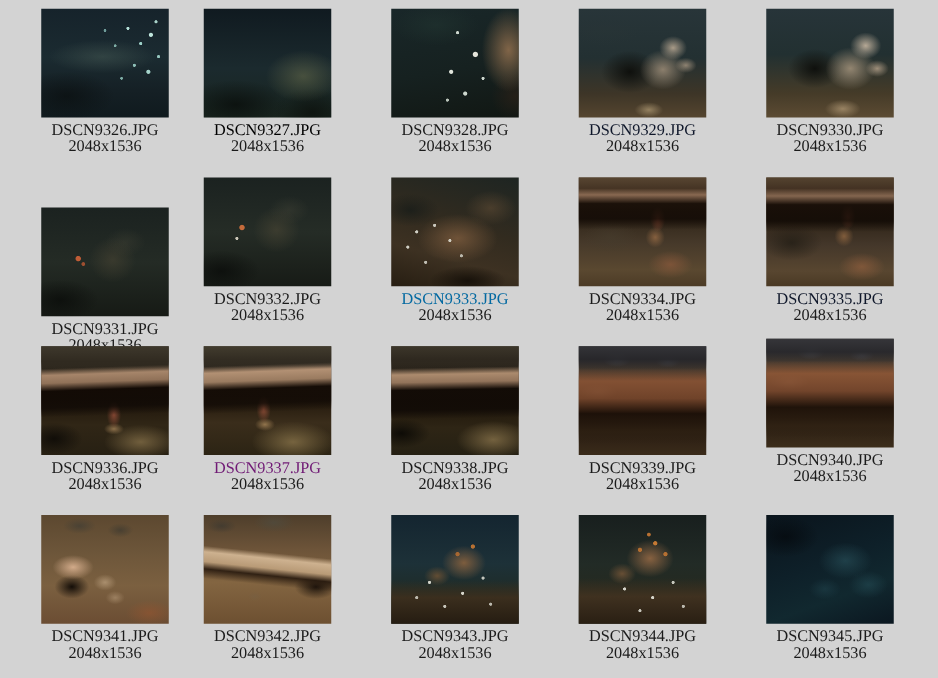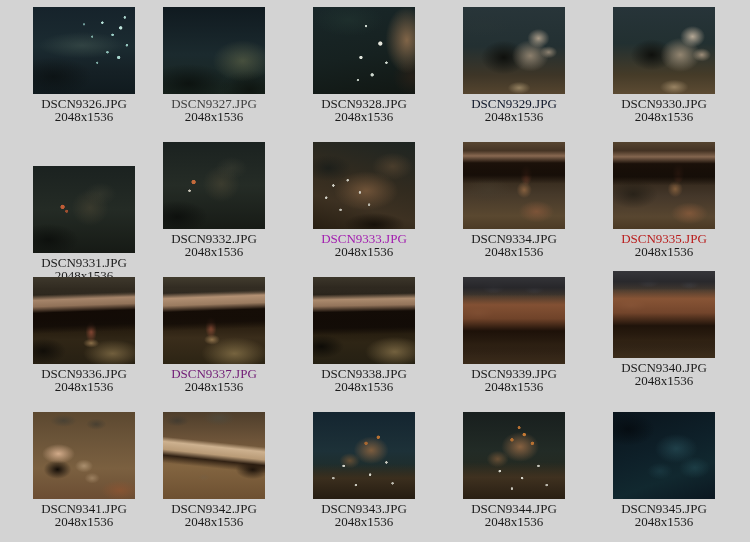--- a/index.html
+++ b/index.html
@@ -20,21 +20,21 @@
 <body style="background: rgb(211, 211, 211);">
 
 <div class="grid">
     <div class="cell" style="left: 33px; top: 7px;">
     <div class="thumb" style="background: radial-gradient(1.5px at 68% 18%, rgba(190, 235, 225, 0.95) 0px, rgba(190, 235, 225, 0.95) 1px, transparent 1.5px), radial-gradient(1.5px at 78% 32%, rgba(170, 225, 215, 0.9) 0px, rgba(170, 225, 215, 0.9) 1px, transparent 1.5px), radial-gradient(2px at 86% 24%, rgba(200, 240, 230, 0.95) 0px, rgba(200, 240, 230, 0.95) 1.3px, transparent 2px), radial-gradient(1.5px at 92% 44%, rgba(170, 225, 215, 0.85) 0px, rgba(170, 225, 215, 0.85) 1px, transparent 1.5px), radial-gradient(1.5px at 73% 52%, rgba(160, 215, 205, 0.85) 0px, rgba(160, 215, 205, 0.85) 1px, transparent 1.5px), radial-gradient(2px at 84% 58%, rgba(180, 230, 220, 0.9) 0px, rgba(180, 230, 220, 0.9) 1.3px, transparent 2px), radial-gradient(1.3px at 58% 34%, rgba(150, 205, 195, 0.8) 0px, rgba(150, 205, 195, 0.8) 0.9px, transparent 1.3px), radial-gradient(1.3px at 63% 64%, rgba(150, 205, 195, 0.8) 0px, rgba(150, 205, 195, 0.8) 0.9px, transparent 1.3px), radial-gradient(1.5px at 90% 12%, rgba(185, 230, 220, 0.9) 0px, rgba(185, 230, 220, 0.9) 1px, transparent 1.5px), radial-gradient(1.3px at 50% 20%, rgba(140, 195, 190, 0.75) 0px, rgba(140, 195, 190, 0.75) 0.9px, transparent 1.3px), radial-gradient(60% 22% at 48% 44%, rgba(85, 105, 95, 0.38), transparent 70%), radial-gradient(50% 30% at 20% 80%, rgba(8, 12, 12, 0.6), transparent 75%), linear-gradient(rgb(22, 35, 43) 0%, rgb(27, 43, 49) 45%, rgb(21, 32, 37) 75%, rgb(16, 26, 30) 100%);"></div>
     <div class="fname" style="color: rgb(27, 27, 27);">DSCN9326.JPG</div>
     <div class="fdim" style="color: rgb(27, 27, 27);">2048x1536</div>
   </div>
     <div class="cell" style="left: 163px; top: 7px;">
     <div class="thumb" style="background: radial-gradient(42% 34% at 78% 62%, rgba(115, 118, 80, 0.5), transparent 70%), radial-gradient(55% 30% at 25% 88%, rgba(8, 12, 10, 0.75), transparent 75%), radial-gradient(40% 30% at 85% 95%, rgba(10, 14, 10, 0.7), transparent 75%), linear-gradient(rgb(16, 26, 32) 0%, rgb(27, 42, 46) 55%, rgb(25, 37, 31) 100%);"></div>
-    <div class="fname" style="color: #404040;">DSCN9327.JPG</div>
+    <div class="fname" style="color: #000000;">DSCN9327.JPG</div>
     <div class="fdim" style="color: rgb(27, 27, 27);">2048x1536</div>
   </div>
     <div class="cell" style="left: 313px; top: 7px;">
     <div class="thumb" style="background: radial-gradient(1.5px at 52% 22%, rgba(225, 235, 225, 0.9) 0px, rgba(225, 235, 225, 0.9) 1px, transparent 1.5px), radial-gradient(2px at 47% 58%, rgba(235, 240, 230, 0.95) 0px, rgba(235, 240, 230, 0.95) 1.3px, transparent 2px), radial-gradient(2px at 58% 78%, rgba(225, 235, 225, 0.9) 0px, rgba(225, 235, 225, 0.9) 1.3px, transparent 2px), radial-gradient(2.5px at 66% 42%, rgba(240, 240, 230, 0.95) 0px, rgba(240, 240, 230, 0.95) 1.7px, transparent 2.5px), radial-gradient(1.5px at 72% 64%, rgba(225, 235, 225, 0.9) 0px, rgba(225, 235, 225, 0.9) 1px, transparent 1.5px), radial-gradient(1.5px at 44% 84%, rgba(215, 225, 215, 0.85) 0px, rgba(215, 225, 215, 0.85) 1px, transparent 1.5px), radial-gradient(30% 55% at 92% 38%, rgba(140, 108, 76, 0.9), transparent 70%), radial-gradient(25% 30% at 97% 80%, rgba(40, 32, 24, 0.85), transparent 75%), radial-gradient(45% 25% at 35% 15%, rgba(35, 55, 50, 0.5), transparent 75%), linear-gradient(170deg, rgb(25, 39, 41) 0%, rgb(22, 33, 32) 55%, rgb(17, 23, 19) 100%);"></div>
     <div class="fname" style="color: rgb(27, 27, 27);">DSCN9328.JPG</div>
     <div class="fdim" style="color: rgb(27, 27, 27);">2048x1536</div>
   </div>
     <div class="cell" style="left: 463px; top: 7px;">
     <div class="thumb" style="background: radial-gradient(16% 16% at 74% 36%, rgba(175, 160, 140, 0.95), transparent 68%), radial-gradient(26% 26% at 66% 56%, rgba(150, 135, 115, 0.9), transparent 70%), radial-gradient(12% 10% at 84% 52%, rgba(160, 145, 125, 0.85), transparent 70%), radial-gradient(30% 26% at 40% 58%, rgba(12, 13, 10, 0.92), transparent 75%), radial-gradient(16% 10% at 55% 93%, rgba(160, 140, 105, 0.85), transparent 70%), radial-gradient(40% 18% at 20% 20%, rgba(40, 52, 54, 0.6), transparent 75%), linear-gradient(rgb(40, 53, 57) 0%, rgb(35, 48, 50) 45%, rgb(61, 53, 39) 78%, rgb(85, 69, 47) 100%);"></div>
     <div class="fname" style="color: #0f172a;">DSCN9329.JPG</div>
@@ -50,31 +50,31 @@
     <div class="fname" style="color: rgb(27, 27, 27);">DSCN9331.JPG</div>
     <div class="fdim" style="color: rgb(27, 27, 27);">2048x1536</div>
   </div>
     <div class="cell" style="left: 163px; top: 142px;">
     <div class="thumb" style="background: radial-gradient(2.5px at 30% 46%, rgba(205, 110, 60, 0.95) 0px, rgba(205, 110, 60, 0.95) 1.8px, transparent 2.5px), radial-gradient(1.5px at 26% 56%, rgba(220, 215, 200, 0.9) 0px, rgba(220, 215, 200, 0.9) 1px, transparent 1.5px), radial-gradient(26% 30% at 57% 48%, rgba(78, 73, 54, 0.55), transparent 70%), radial-gradient(22% 18% at 67% 30%, rgba(62, 64, 52, 0.5), transparent 72%), radial-gradient(40% 25% at 14% 86%, rgba(8, 10, 8, 0.7), transparent 75%), linear-gradient(rgb(27, 34, 32) 0%, rgb(37, 44, 38) 50%, rgb(23, 27, 22) 100%);"></div>
     <div class="fname" style="color: rgb(27, 27, 27);">DSCN9332.JPG</div>
     <div class="fdim" style="color: rgb(27, 27, 27);">2048x1536</div>
   </div>
     <div class="cell" style="left: 313px; top: 142px;">
     <div class="thumb" style="background: radial-gradient(1.5px at 13% 64%, rgba(225, 225, 215, 0.9) 0px, rgba(225, 225, 215, 0.9) 1px, transparent 1.5px), radial-gradient(1.5px at 20% 50%, rgba(225, 225, 215, 0.9) 0px, rgba(225, 225, 215, 0.9) 1px, transparent 1.5px), radial-gradient(1.5px at 34% 44%, rgba(225, 225, 215, 0.85) 0px, rgba(225, 225, 215, 0.85) 1px, transparent 1.5px), radial-gradient(1.5px at 46% 58%, rgba(225, 225, 215, 0.85) 0px, rgba(225, 225, 215, 0.85) 1px, transparent 1.5px), radial-gradient(1.5px at 27% 78%, rgba(215, 215, 205, 0.85) 0px, rgba(215, 215, 205, 0.85) 1px, transparent 1.5px), radial-gradient(1.5px at 55% 72%, rgba(215, 215, 205, 0.8) 0px, rgba(215, 215, 205, 0.8) 1px, transparent 1.5px), radial-gradient(45% 32% at 52% 56%, rgba(125, 92, 62, 0.8), transparent 70%), radial-gradient(28% 22% at 78% 28%, rgba(95, 75, 52, 0.6), transparent 72%), radial-gradient(30% 20% at 15% 30%, rgba(20, 26, 24, 0.7), transparent 75%), radial-gradient(40% 18% at 60% 95%, rgba(18, 13, 7, 0.85), transparent 75%), linear-gradient(195deg, rgb(30, 37, 34) 0%, rgb(50, 43, 31) 45%, rgb(61, 49, 34) 70%, rgb(39, 30, 18) 100%);"></div>
-    <div class="fname" style="color: #a21caf;">DSCN9333.JPG</div>
+    <div class="fname" style="color: #0369a1;">DSCN9333.JPG</div>
     <div class="fdim" style="color: rgb(27, 27, 27);">2048x1536</div>
   </div>
     <div class="cell" style="left: 463px; top: 142px;">
     <div class="thumb" style="background: linear-gradient(rgba(88, 70, 50, 0.95) 0%, rgba(70, 52, 36, 0.9) 10%, rgba(150, 115, 90, 0.85) 16%, rgba(25, 15, 8, 0.9) 24%, rgba(18, 10, 5, 0.85) 38%, transparent 48%), radial-gradient(9% 18% at 62% 38%, rgba(155, 82, 58, 0.95), transparent 65%), radial-gradient(11% 14% at 60% 55%, rgba(140, 100, 65, 0.9), transparent 68%), radial-gradient(30% 20% at 25% 55%, rgba(70, 60, 45, 0.6), transparent 72%), radial-gradient(25% 18% at 72% 80%, rgba(140, 90, 60, 0.7), transparent 70%), linear-gradient(rgb(76, 60, 42) 0%, rgb(42, 32, 20) 30%, rgb(70, 57, 42) 60%, rgb(90, 72, 48) 85%, rgb(76, 59, 38) 100%);"></div>
     <div class="fname" style="color: rgb(27, 27, 27);">DSCN9334.JPG</div>
     <div class="fdim" style="color: rgb(27, 27, 27);">2048x1536</div>
   </div>
     <div class="cell" style="left: 613px; top: 142px;">
     <div class="thumb" style="background: linear-gradient(rgba(85, 68, 48, 0.95) 0%, rgba(68, 50, 35, 0.9) 10%, rgba(145, 112, 88, 0.85) 17%, rgba(24, 14, 8, 0.9) 25%, rgba(17, 10, 5, 0.85) 40%, transparent 50%), radial-gradient(9% 18% at 64% 36%, rgba(150, 80, 56, 0.95), transparent 65%), radial-gradient(11% 14% at 61% 54%, rgba(135, 97, 62, 0.9), transparent 68%), radial-gradient(32% 22% at 20% 60%, rgba(30, 26, 18, 0.7), transparent 75%), radial-gradient(26% 18% at 75% 82%, rgba(145, 95, 62, 0.7), transparent 70%), linear-gradient(rgb(74, 58, 40) 0%, rgb(40, 30, 18) 32%, rgb(68, 55, 42) 62%, rgb(88, 70, 48) 86%, rgb(74, 57, 36) 100%);"></div>
-    <div class="fname" style="color: #b91c1c;">DSCN9335.JPG</div>
+    <div class="fname" style="color: #0f172a;">DSCN9335.JPG</div>
     <div class="fdim" style="color: rgb(27, 27, 27);">2048x1536</div>
   </div>
     <div class="cell" style="left: 33px; top: 277px;">
     <div class="thumb" style="background: linear-gradient(rgba(62, 56, 44, 0.95) 0%, rgba(48, 42, 32, 0.9) 14%, transparent 22%), linear-gradient(178deg, transparent 20%, rgba(172, 138, 110, 0.95) 26%, rgba(150, 118, 92, 0.95) 33%, rgba(18, 10, 5, 0.95) 40%, rgba(16, 10, 6, 0.8) 55%, transparent 63%), radial-gradient(9% 20% at 57% 63%, rgba(135, 72, 52, 0.95), transparent 62%), radial-gradient(12% 8% at 57% 76%, rgba(150, 120, 80, 0.9), transparent 65%), radial-gradient(40% 22% at 78% 88%, rgba(125, 105, 68, 0.85), transparent 72%), radial-gradient(30% 20% at 10% 85%, rgba(10, 8, 5, 0.8), transparent 75%), linear-gradient(rgb(59, 53, 42) 0%, rgb(45, 39, 29) 20%, rgb(29, 19, 9) 48%, rgb(48, 38, 22) 72%, rgb(39, 32, 19) 100%);"></div>
     <div class="fname" style="color: rgb(27, 27, 27);">DSCN9336.JPG</div>
     <div class="fdim" style="color: rgb(27, 27, 27);">2048x1536</div>
   </div>
     <div class="cell" style="left: 163px; top: 277px;">
     <div class="thumb" style="background: linear-gradient(rgba(66, 60, 46, 0.95) 0%, rgba(50, 44, 34, 0.9) 12%, transparent 20%), linear-gradient(178deg, transparent 18%, rgba(185, 150, 120, 0.95) 24%, rgba(160, 128, 100, 0.95) 32%, rgba(20, 12, 6, 0.95) 39%, rgba(18, 11, 6, 0.8) 52%, transparent 60%), radial-gradient(9% 20% at 47% 58%, rgba(140, 76, 54, 0.95), transparent 62%), radial-gradient(12% 9% at 48% 72%, rgba(155, 124, 82, 0.9), transparent 65%), radial-gradient(45% 26% at 70% 88%, rgba(130, 110, 70, 0.85), transparent 72%), linear-gradient(rgb(61, 55, 43) 0%, rgb(47, 41, 32) 18%, rgb(31, 21, 10) 46%, rgb(58, 45, 27) 70%, rgb(44, 36, 20) 100%);"></div>
     <div class="fname" style="color: #701a75;">DSCN9337.JPG</div>

